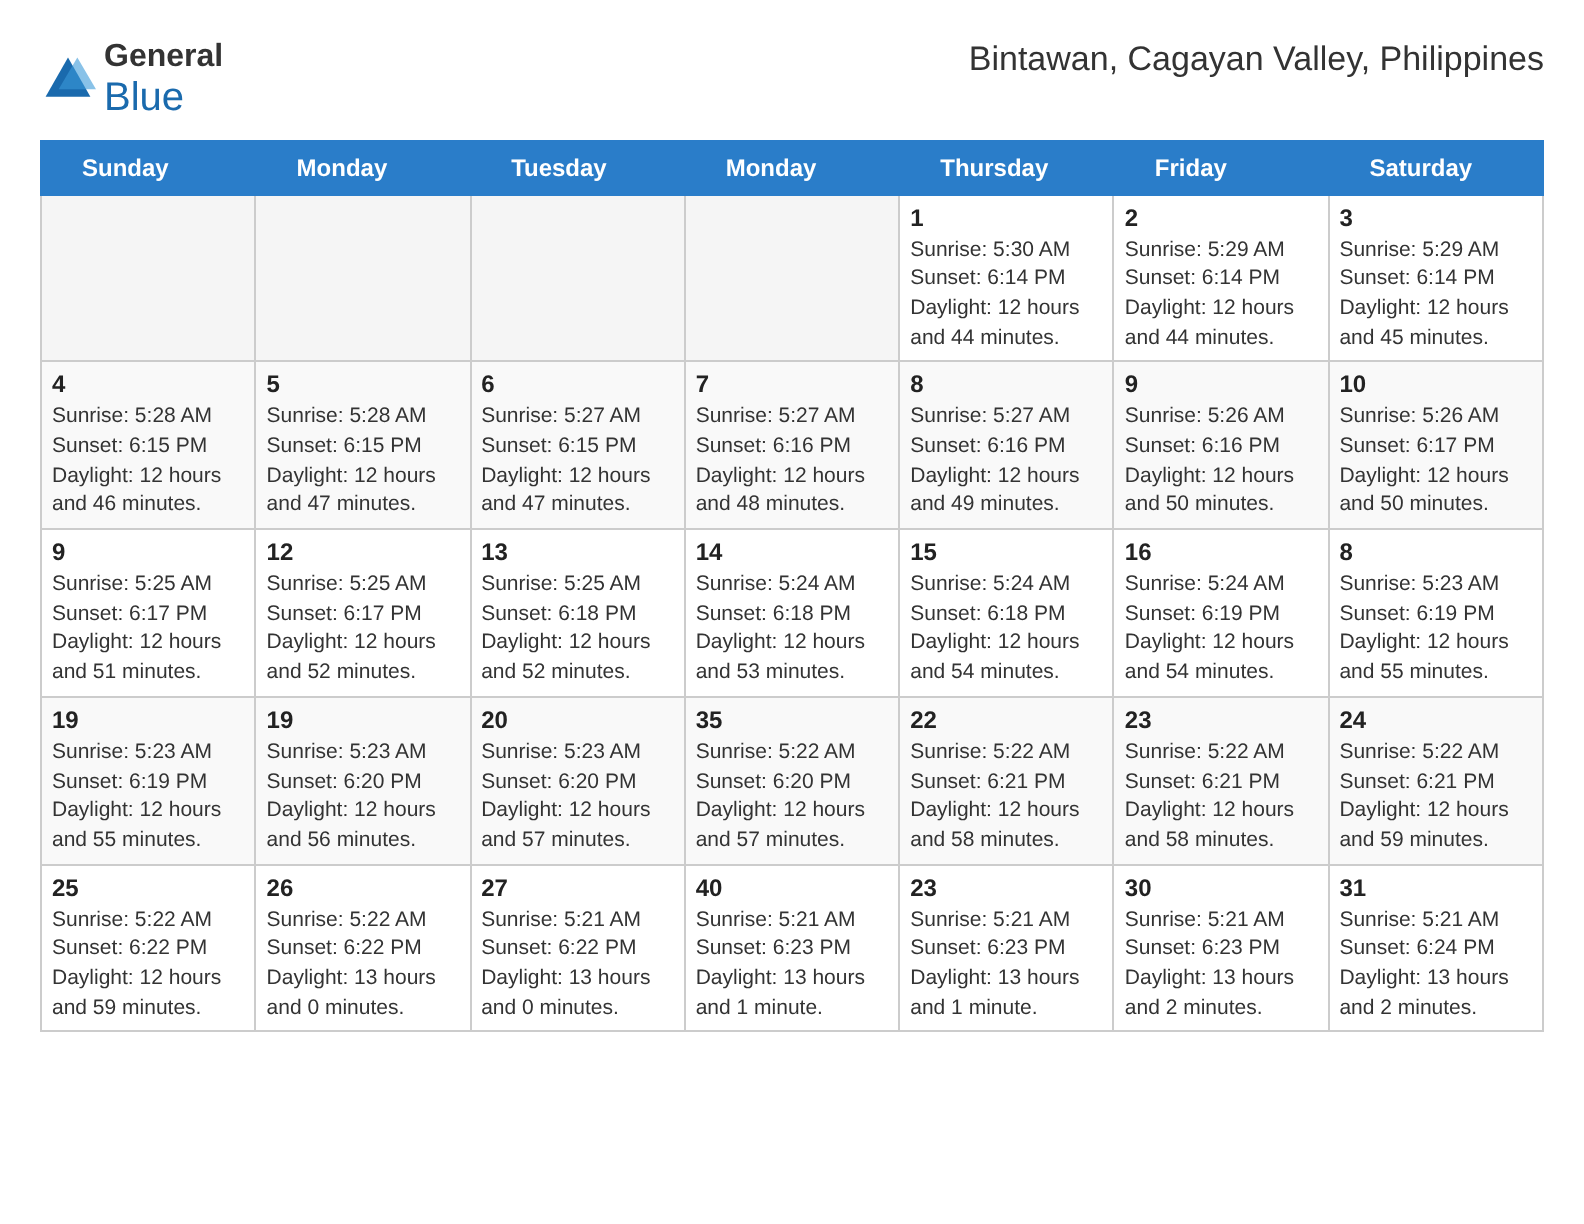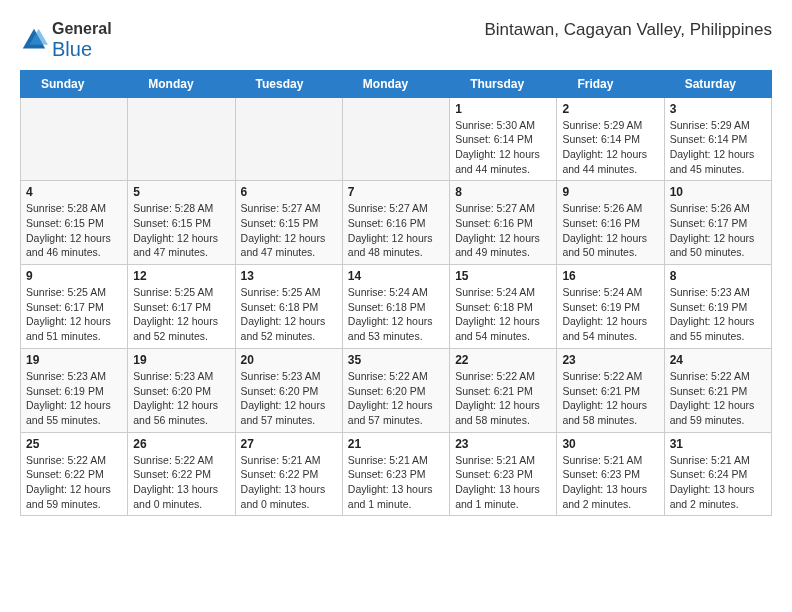--- a/index.html
+++ b/index.html
@@ -238,21 +238,21 @@
         </td>
         <td>
           <div class="day-num">26</div>
           <div class="day-info">Sunrise: 5:22 AM<br>Sunset: 6:22 PM<br>Daylight: 13 hours and 0 minutes.</div>
         </td>
         <td>
           <div class="day-num">27</div>
           <div class="day-info">Sunrise: 5:21 AM<br>Sunset: 6:22 PM<br>Daylight: 13 hours and 0 minutes.</div>
         </td>
         <td>
-          <div class="day-num">21</div>
+          <div class="day-num">40</div>
           <div class="day-info">Sunrise: 5:21 AM<br>Sunset: 6:23 PM<br>Daylight: 13 hours and 1 minute.</div>
         </td>
         <td>
           <div class="day-num">23</div>
           <div class="day-info">Sunrise: 5:21 AM<br>Sunset: 6:23 PM<br>Daylight: 13 hours and 1 minute.</div>
         </td>
         <td>
           <div class="day-num">30</div>
           <div class="day-info">Sunrise: 5:21 AM<br>Sunset: 6:23 PM<br>Daylight: 13 hours and 2 minutes.</div>
         </td>

